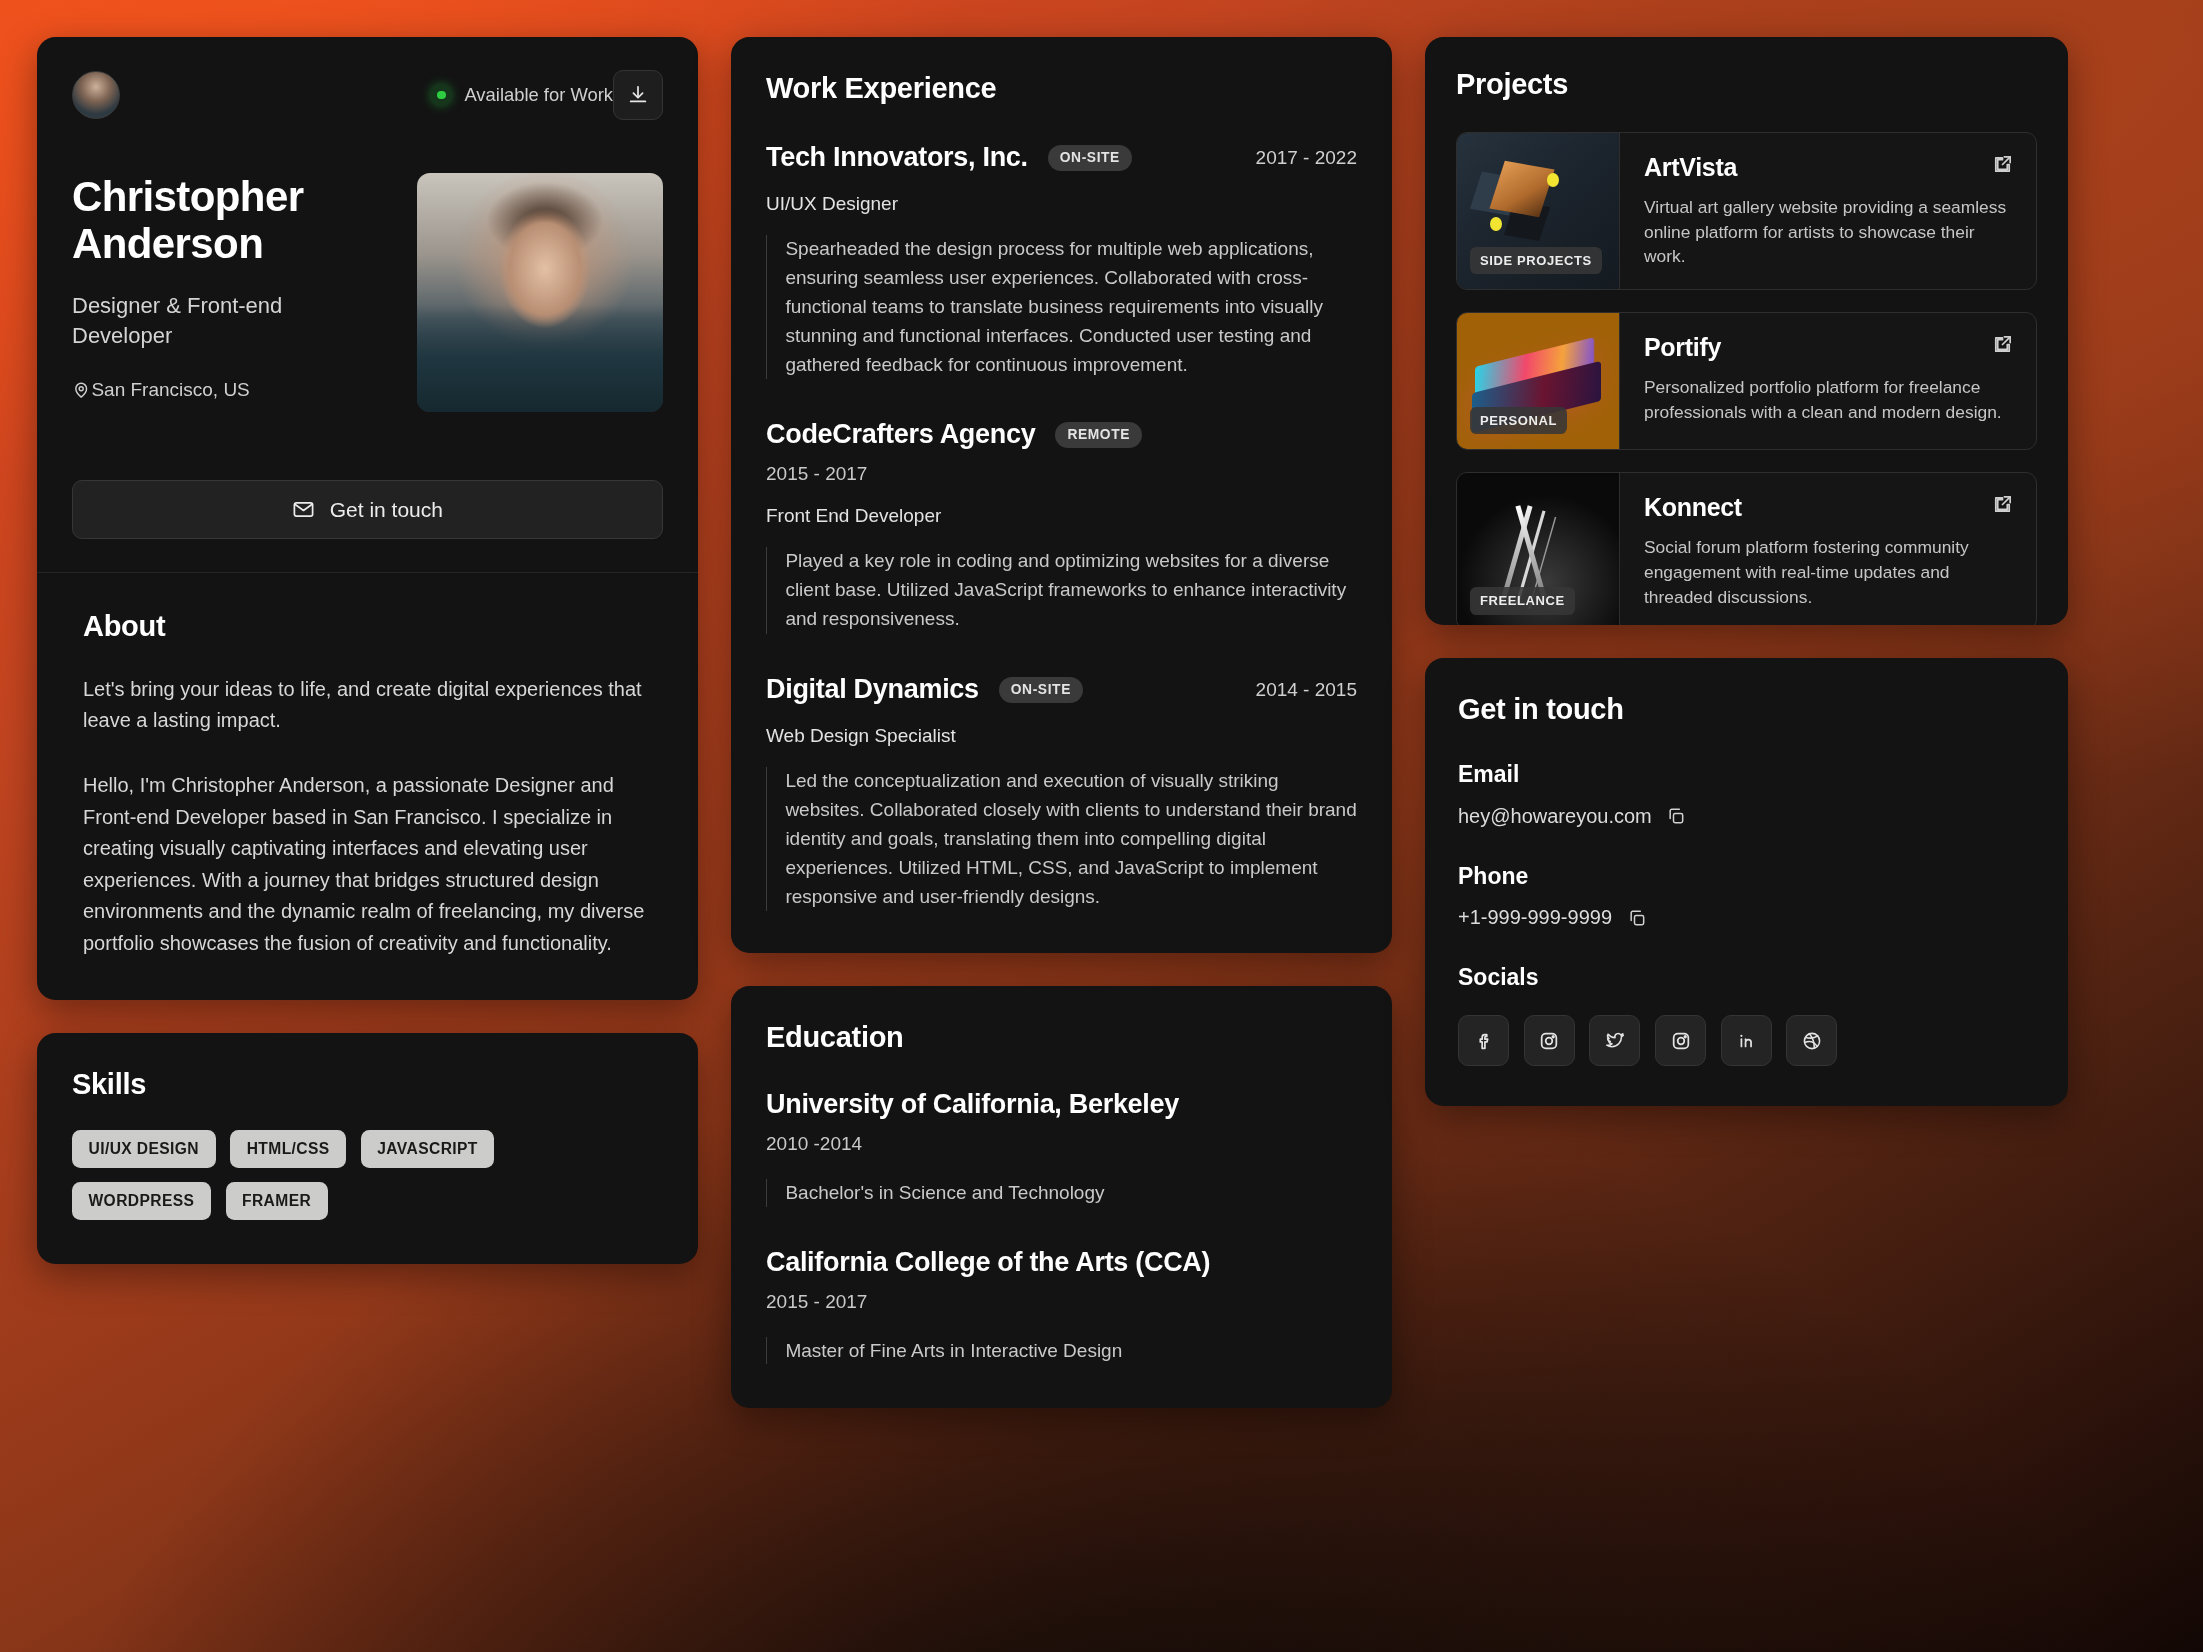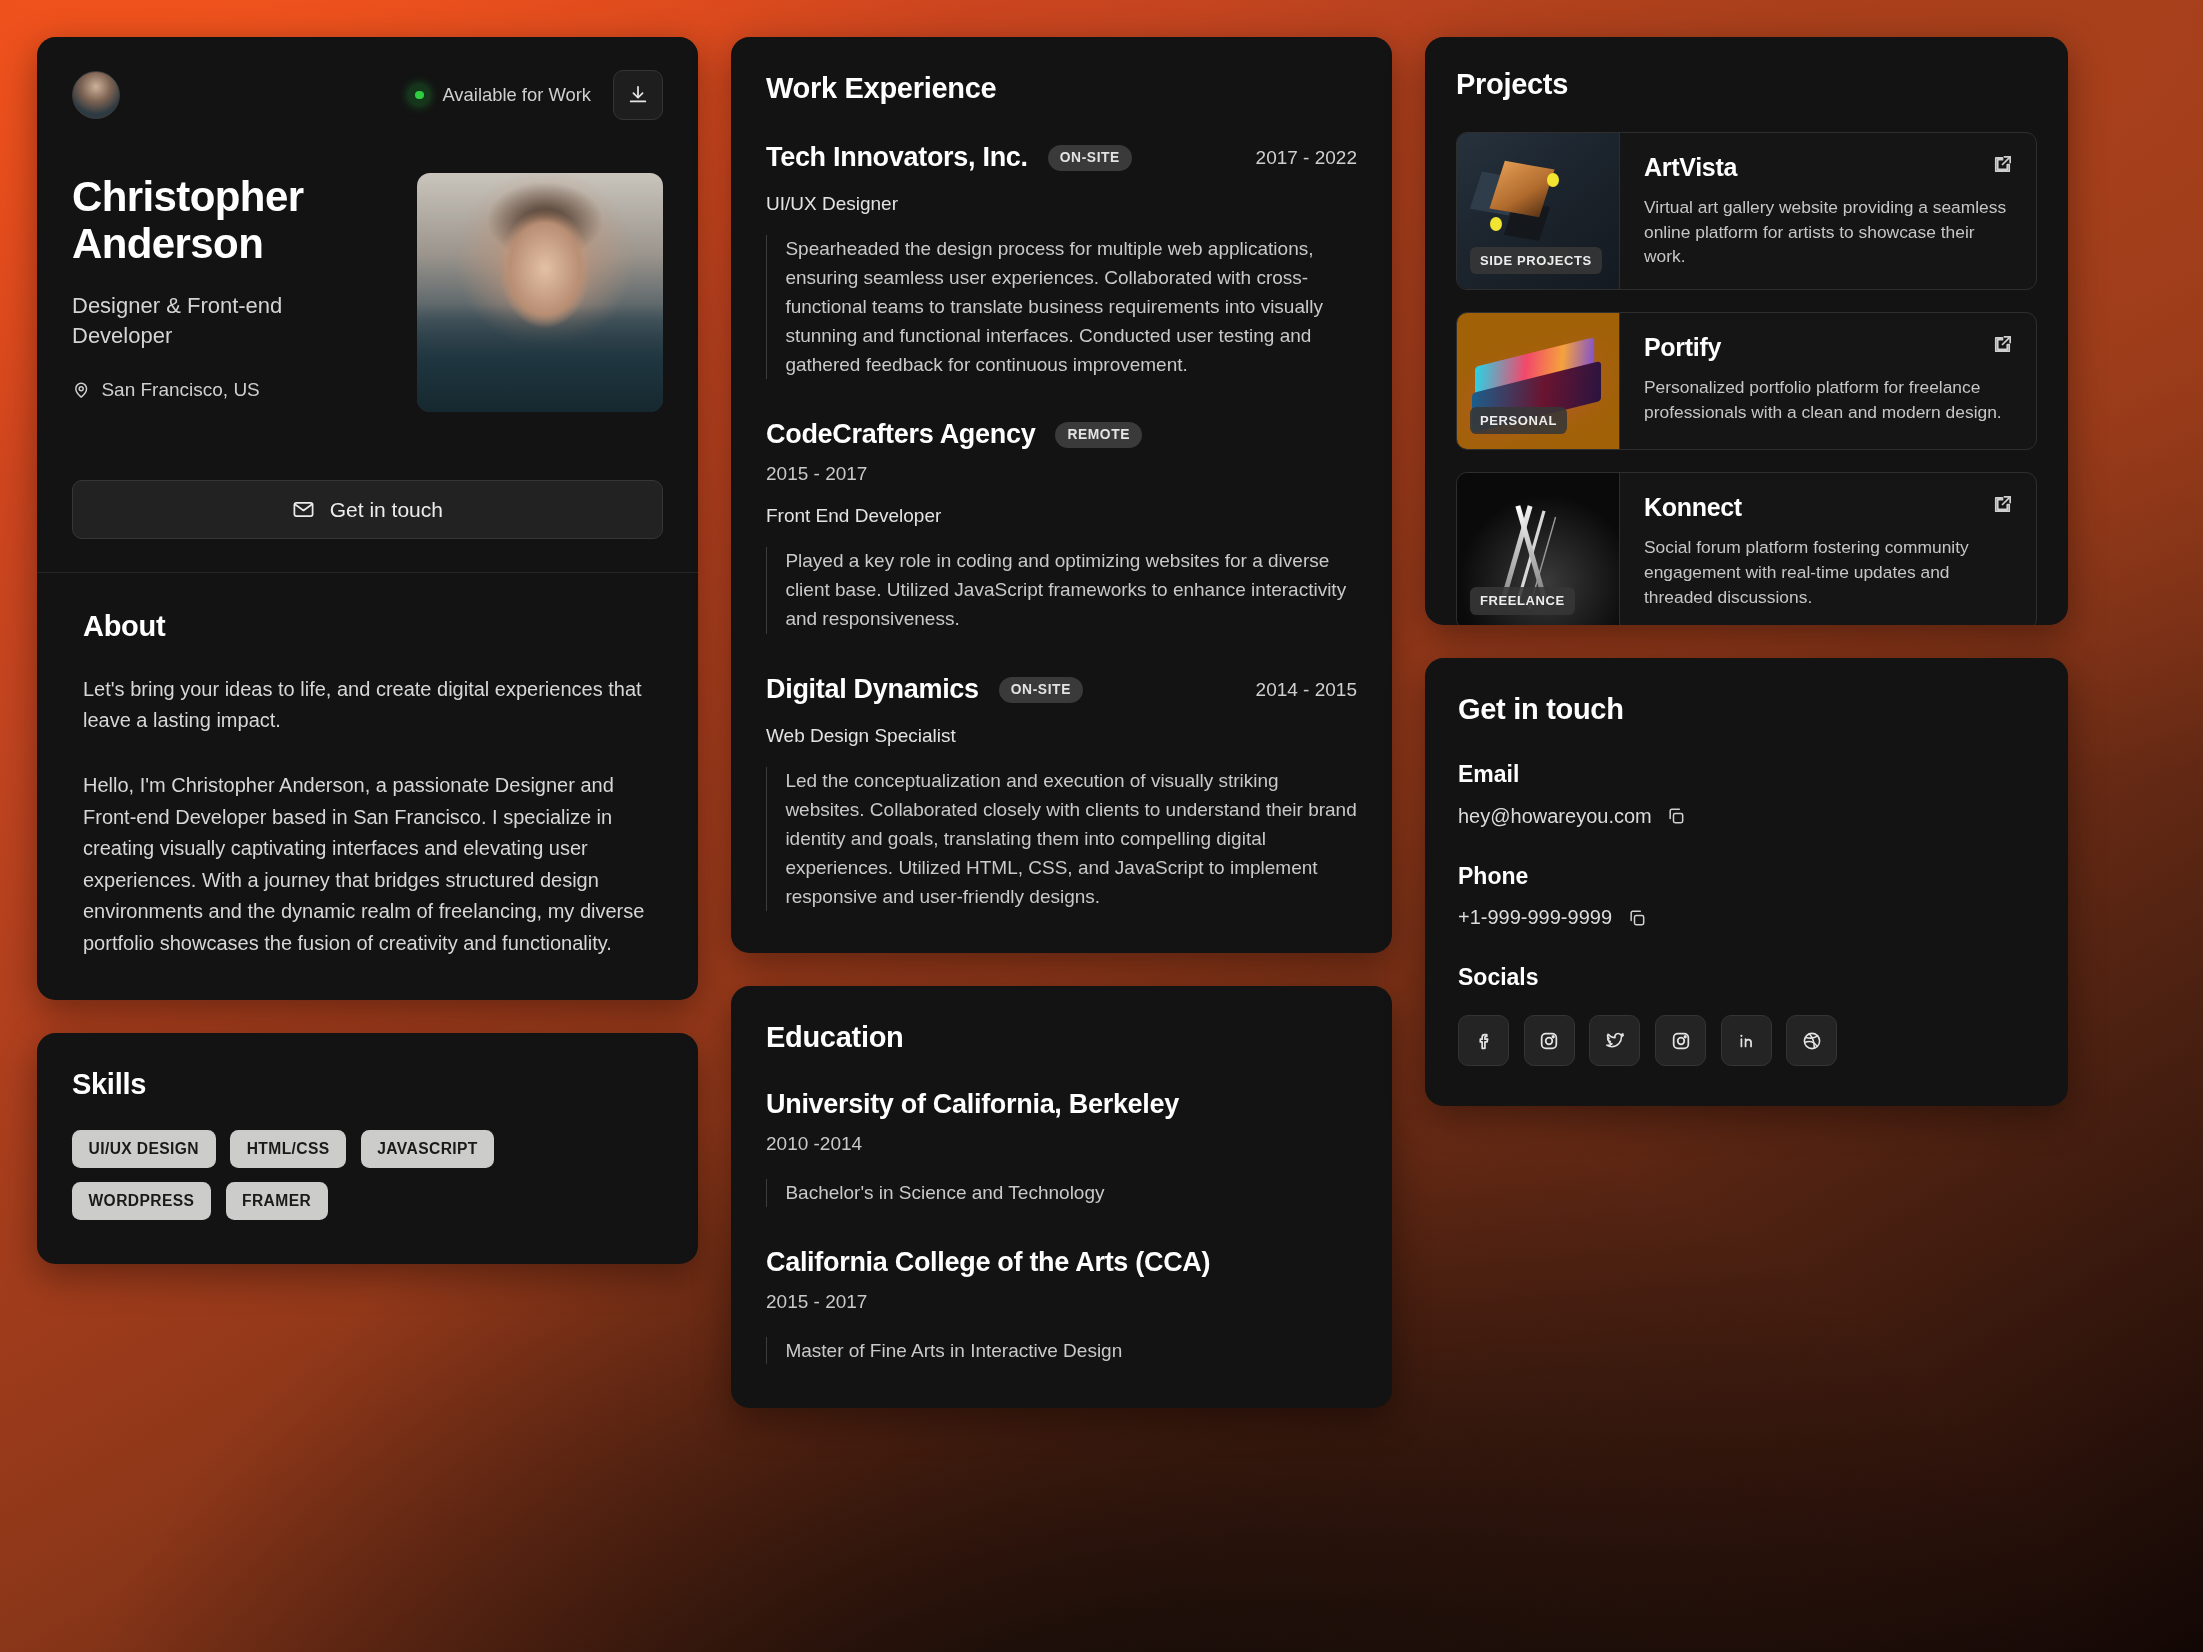--- a/index.html
+++ b/index.html
@@ -56,21 +56,21 @@
   .avatar-sm {
     width: 48px; height: 48px; border-radius: 50%;
     border: 1.8px solid #3a3a3a;
     background:
       radial-gradient(circle at 50% 32%, #cdb19b 0%, #7d6352 38%, #2e3a42 70%),
       linear-gradient(180deg, #b9b1a6 0%, #394a52 100%);
     background-blend-mode: normal;
     flex: none;
   }
 
-  .header-right { display: flex; align-items: center; gap: 22px; }
+  .header-right { display: flex; align-items: center; }
 
   .availability { display: flex; align-items: center; gap: 13px; }
 
   .dot-wrap {
     width: 20px; height: 20px; border-radius: 50%;
     background: rgba(30,180,60,0.22);
     display: flex; align-items: center; justify-content: center;
     box-shadow: 0 0 11px rgba(40,200,70,0.55);
   }
   .dot-wrap i {
@@ -89,21 +89,21 @@
   }
 
   .name-row { display: flex; justify-content: space-between; align-items: flex-start; gap: 18.4px; }
 
   .name {
     font-size: 42px; font-weight: 700; line-height: 1.12;
     letter-spacing: -0.6px; max-width: 340px;
   }
   .role { font-size: 22px; color: #d4d4d4; margin-top: 24px; line-height: 1.35; max-width: 312px; }
 
-  .location { display: flex; align-items: center; gap: 11px; margin-top: 29px; font-size: 19px; color: #cfcfcf; }
+  .location { display: flex; align-items: center; gap: 1px; margin-top: 29px; font-size: 19px; color: #cfcfcf; }
 
   .portrait {
     width: 246px; height: 239px;
     border-radius: 13px; flex: none;
     background:
       radial-gradient(circle at 52% 36%, rgba(235,200,175,0.95) 0%, rgba(190,150,125,0.6) 22%, rgba(0,0,0,0) 45%),
       linear-gradient(180deg, #c9c4bc 0%, #9b958d 34%, #4c5a61 62%, #2b3a42 100%);
     position: relative; overflow: hidden;
   }
   .portrait::after {

